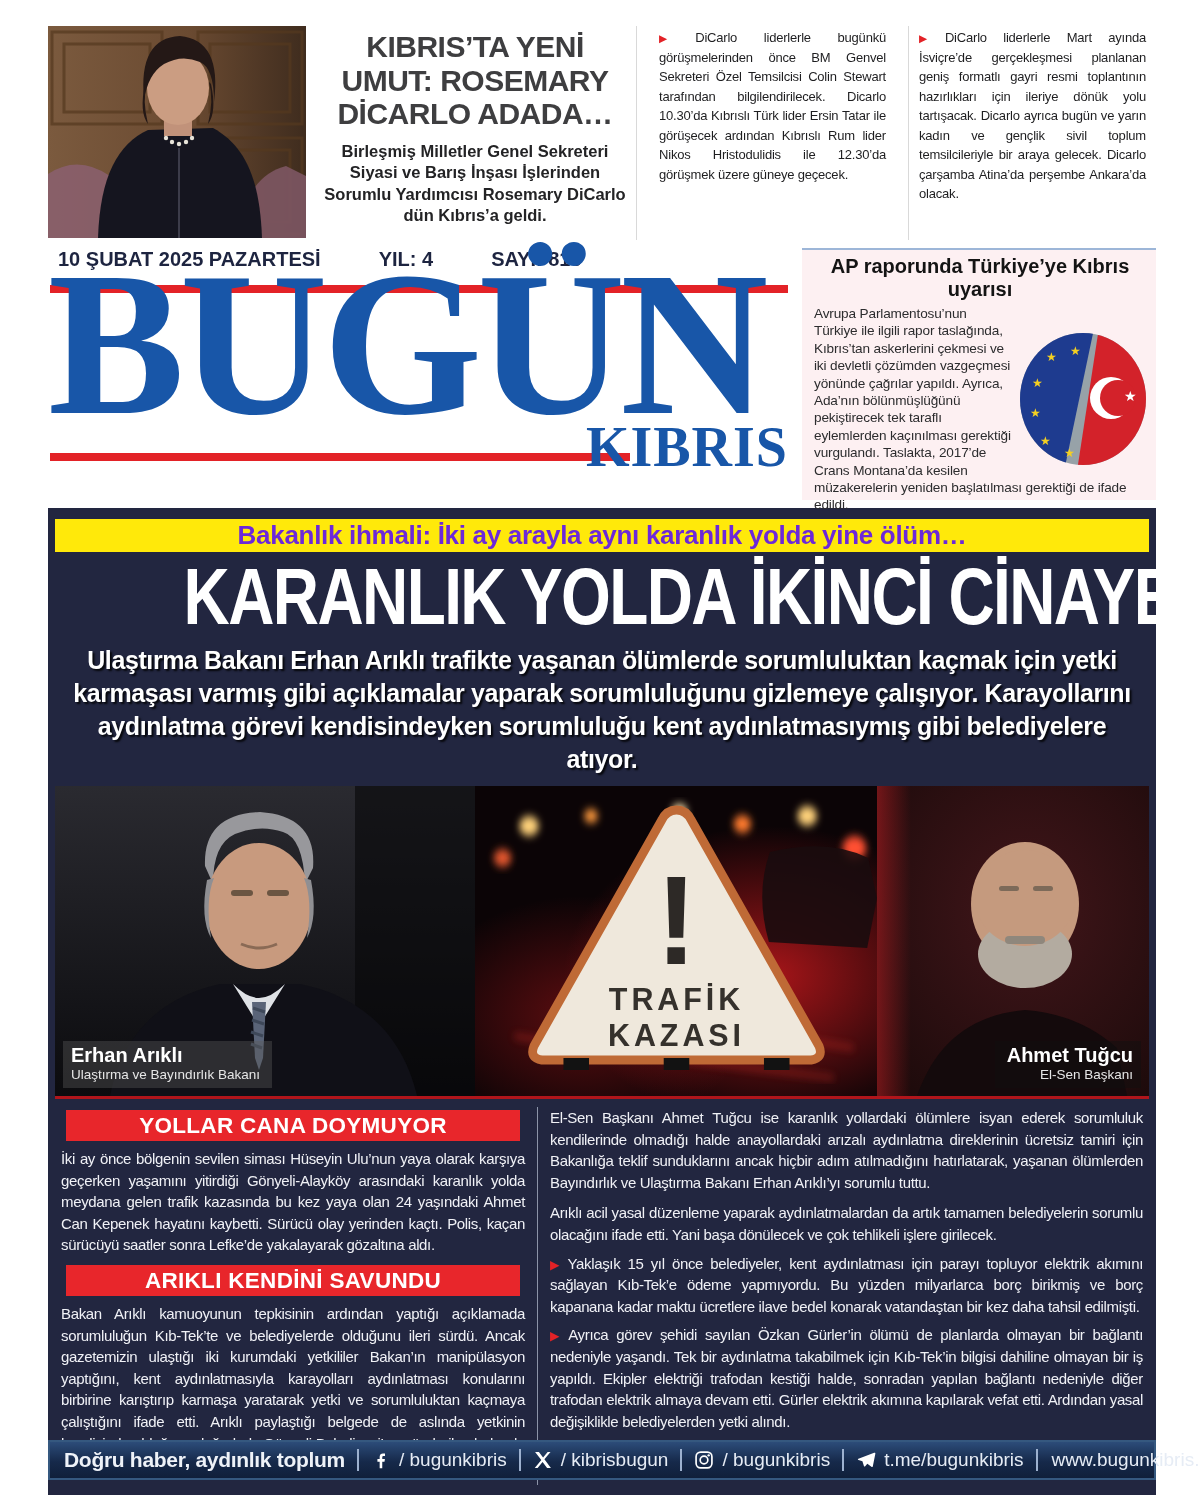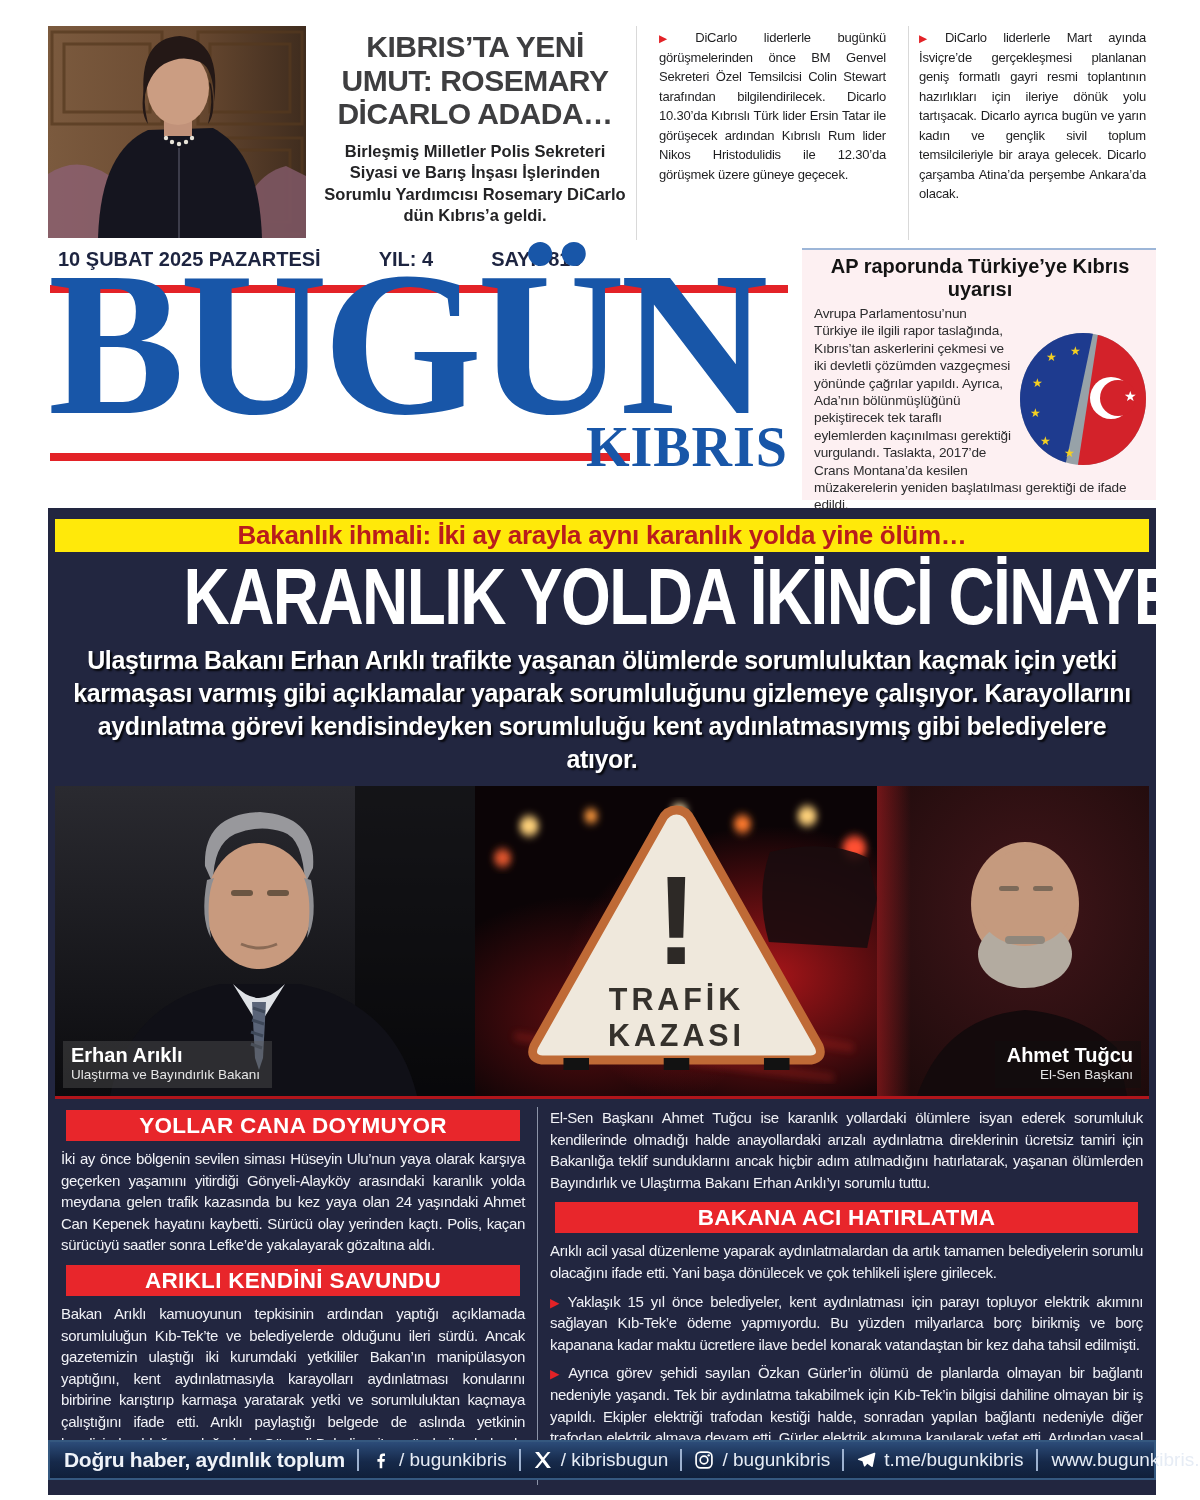--- a/index.html
+++ b/index.html
@@ -42,21 +42,21 @@
   .flag-tr{position:absolute;inset:0;background:#d3222a;
            clip-path:polygon(62% 0,100% 0,100% 100%,46% 100%);}
   .eu-star{position:absolute;color:#f5d021;font-size:12px;line-height:1;}
   .cres-outer{position:absolute;left:70px;top:44px;width:42px;height:42px;border-radius:50%;background:#fff;}
   .cres-inner{position:absolute;left:80px;top:47px;width:36px;height:36px;border-radius:50%;background:#d3222a;}
   .tr-star{position:absolute;left:104px;top:56px;color:#fff;font-size:14px;line-height:1;}
 
   
   .dark-block{margin:8px 44px 0 48px;background:#222640;padding:11px 7px 10px;}
   .kicker-strip{background:#ffe90a;height:33px;line-height:33px;text-align:center;
-                font-size:26px;font-weight:bold;color:#b91c1c;letter-spacing:-0.3px;}
+                font-size:26px;font-weight:bold;color:#6d28d9;letter-spacing:-0.3px;}
   .hero-headline{text-align:center;margin:6px 0 2px;height:78px;}
   .hero-headline span{display:inline-block;font-size:80px;line-height:0.98;font-weight:bold;color:#fff;
                       letter-spacing:-2px;white-space:nowrap;transform:scaleX(0.8);transform-origin:center top;}
   .hero-deck{margin:8px 6px 10px;text-align:center;font-size:25px;font-weight:bold;color:#fff;
              line-height:1.32;letter-spacing:-0.4px;text-shadow:2px 2px 2px rgba(0,0,0,0.85);}
 
   .photo-strip{position:relative;display:flex;height:310px;border-bottom:3px solid #b0151b;}
   .photo-strip svg{display:block;height:310px;}
   .ph-left{width:420px;flex:none;}
   .ph-mid{flex:1;}
@@ -125,21 +125,21 @@
             <circle cx="131" cy="118" r="2.2"></circle>
           <circle cx="138" cy="116" r="2.2"></circle>
             <circle cx="144" cy="112" r="2.2"></circle>
         </g>
         <path d="M131,122 L131,212" stroke="#3c3c4a" stroke-width="2"></path>
       </svg>
     </div>
 
     <div class="top-headline">
       <h2>KIBRIS’TA YENİ UMUT: ROSEMARY DİCARLO ADADA…</h2>
-      <p class="sub">Birleşmiş Milletler Polis Sekreteri Siyasi ve Barış İnşası İşlerinden Sorumlu Yardımcısı Rosemary DiCarlo dün Kıbrıs’a geldi.</p>
+      <p class="sub">Birleşmiş Milletler Genel Sekreteri Siyasi ve Barış İnşası İşlerinden Sorumlu Yardımcısı Rosemary DiCarlo dün Kıbrıs’a geldi.</p>
     </div>
 
     <div class="top-col">
       <p class="news-par"><span class="arrow">▶</span><span>DiCarlo liderlerle bugünkü görüşmelerinden önce BM Genvel Sekreteri Özel Temsilcisi Colin Stewart tarafından bilgilendirilecek. Dicarlo 10.30’da Kıbrıslı Türk lider Ersin Tatar ile görüşecek ardından Kıbrıslı Rum lider Nikos Hristodulidis ile 12.30’da görüşmek üzere güneye geçecek.</span></p>
     </div>
 
     <div class="top-col">
       <p class="news-par"><span class="arrow">▶</span><span>DiCarlo liderlerle Mart ayında İsviçre’de gerçekleşmesi planlanan geniş formatlı gayri resmi toplantının hazırlıkları için ileriye dönük yolu tartışacak. Dicarlo ayrıca bugün ve yarın kadın ve gençlik sivil toplum temsilcileriyle bir araya gelecek. Dicarlo çarşamba Atina’da perşembe Ankara’da olacak.</span></p>
     </div>
   </div>
@@ -287,21 +287,20 @@
 
     <div class="articles">
       <div class="col-left">
         <div class="sec-head">YOLLAR CANA DOYMUYOR</div>
         <div class="sec-body">İki ay önce bölgenin sevilen siması Hüseyin Ulu’nun yaya olarak karşıya geçerken yaşamını yitirdiği Gönyeli-Alayköy arasındaki karanlık yolda meydana gelen trafik kazasında bu kez yaya olan 24 yaşındaki Ahmet Can Kepenek hayatını kaybetti. Sürücü olay yerinden kaçtı. Polis, kaçan sürücüyü saatler sonra Lefke’de yakalayarak gözaltına aldı.</div>
         <div class="sec-head">ARIKLI KENDİNİ SAVUNDU</div>
         <div class="sec-body">Bakan Arıklı kamuoyunun tepkisinin ardından yaptığı açıklamada sorumluluğun Kıb-Tek’te ve belediyelerde olduğunu ileri sürdü. Ancak gazetemizin ulaştığı iki kurumdaki yetkililer Bakan’ın manipülasyon yaptığını, kent aydınlatmasıyla karayolları aydınlatması konularını birbirine karıştırıp karmaşa yaratarak yetki ve sorumluluktan kaçmaya çalıştığını ifade etti. Arıklı paylaştığı belgede de aslında yetkinin kendisinde olduğunu doğruladı. Gönyeli Belediyesi’ne gönderilen belgede ‘Dairemize bağlı yol aydınlatma sistemleri’ ifadesi yer aldı.</div>
       </div>
       <div class="col-right">
         <div class="sec-body">El-Sen Başkanı Ahmet Tuğcu ise karanlık yollardaki ölümlere isyan ederek sorumluluk kendilerinde olmadığı halde anayollardaki arızalı aydınlatma direklerinin ücretsiz tamiri için Bakanlığa teklif sunduklarını ancak hiçbir adım atılmadığını hatırlatarak, yaşanan ölümlerden Bayındırlık ve Ulaştırma Bakanı Erhan Arıklı’yı sorumlu tuttu.</div>
-        <div class="sec-head">BAKANA ACI HATIRLATMA</div>
         <div class="sec-body">
           <p>Arıklı acil yasal düzenleme yaparak aydınlatmalardan da artık tamamen belediyelerin sorumlu olacağını ifade etti. Yani başa dönülecek ve çok tehlikeli işlere girilecek.</p>
           <p><span class="arrow">▶</span><span>Yaklaşık 15 yıl önce belediyeler, kent aydınlatması için parayı topluyor elektrik akımını sağlayan Kıb-Tek’e ödeme yapmıyordu. Bu yüzden milyarlarca borç birikmiş ve borç kapanana kadar maktu ücretlere ilave bedel konarak vatandaştan bir kez daha tahsil edilmişti.</span></p>
           <p><span class="arrow">▶</span><span>Ayrıca görev şehidi sayılan Özkan Gürler’in ölümü de planlarda olmayan bir bağlantı nedeniyle yaşandı. Tek bir aydınlatma takabilmek için Kıb-Tek’in bilgisi dahiline olmayan bir iş yapıldı. Ekipler elektriği trafodan kestiği halde, sonradan yapılan bağlantı nedeniyle diğer trafodan elektrik almaya devam etti. Gürler elektrik akımına kapılarak vefat etti. Ardından yasal değişiklikle belediyelerden yetki alındı.</span></p>
         </div>
       </div>
     </div>
   </div>
 
   <div class="footer">

